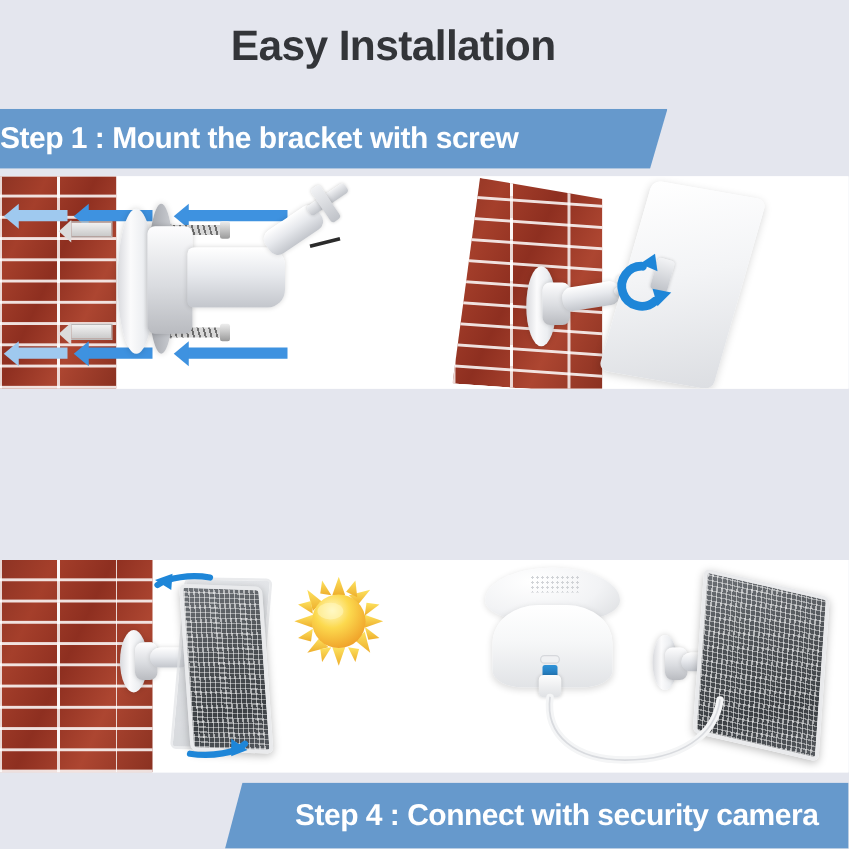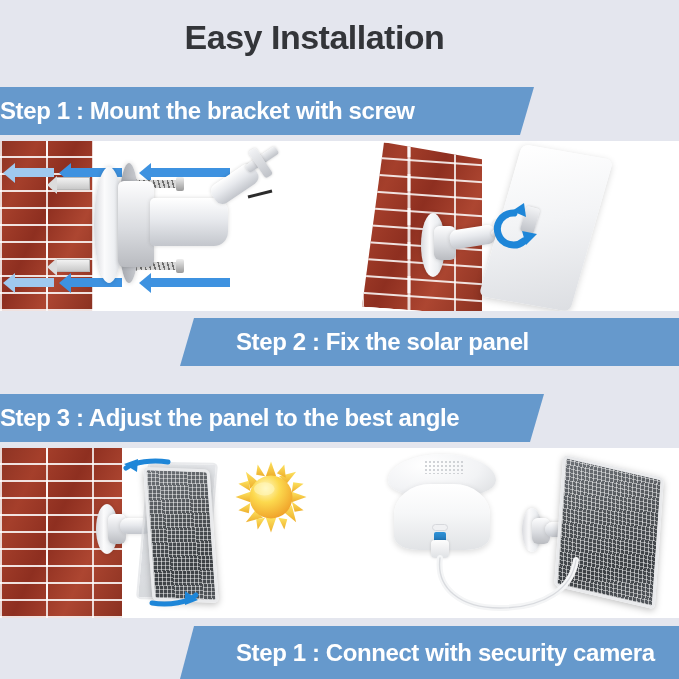--- a/index.html
+++ b/index.html
@@ -268,27 +268,21 @@
       <div class="mount-knob" style="left:183px; top:66px; width:14px; height:26px; transform:rotate(16deg);"></div>
 
       <svg class="ovl" viewBox="0 0 339 170">
         <path d="M174 72 a16 16 0 1 0 10 28" fill="none" stroke="#1e86d8" stroke-width="7" stroke-linecap="round"></path>
         <path d="M186 104 l-4 -14 l15 3 z" fill="#1e86d8"></path>
         <path d="M172 70 l12 -8 l2 14 z" fill="#1e86d8"></path>
       </svg>
     </div>
   </div>
 
-  <div class="banner banner-right" id="banner2">
-    <span>Step 2 : Fix the solar panel</span>
-  </div>
-
-  <div class="banner banner-left" id="banner3">
-    <span>Step 3 : Adjust the panel to the best angle</span>
-  </div>
+
 
   <div class="row" id="row2">
 
     <div class="half l">
       <div class="brick" id="brick3"></div>
 
       <div class="mount-plate" style="left:96px; top:56px; width:22px; height:50px;"></div>
       <div class="mount-collar" style="left:108px; top:66px; width:18px; height:30px;"></div>
       <div class="mount-arm" style="left:120px; top:70px; width:32px; height:16px;"></div>
 
@@ -355,16 +349,16 @@
       <div class="panel-cell" style="left:218px; top:18px; width:102px; height:132px; transform:rotate(4deg) skewY(9deg);"></div>
 
       <svg class="ovl" viewBox="0 0 339 170">
         <path d="M100 110 C 96 140, 120 160, 160 160 C 205 160, 232 140, 236 112" fill="none" stroke="#f4f5f6" stroke-width="6" stroke-linecap="round"></path>
         <path d="M100 110 C 96 140, 120 160, 160 160 C 205 160, 232 140, 236 112" fill="none" stroke="#d9dbdf" stroke-width="1.4" stroke-linecap="round"></path>
       </svg>
     </div>
   </div>
 
   <div class="banner banner-right" id="banner4">
-    <span>Step 1 : Connect with security camera</span>
+    <span>Step 4 : Connect with security camera</span>
   </div>
 
 </div>
 
 </body></html>

